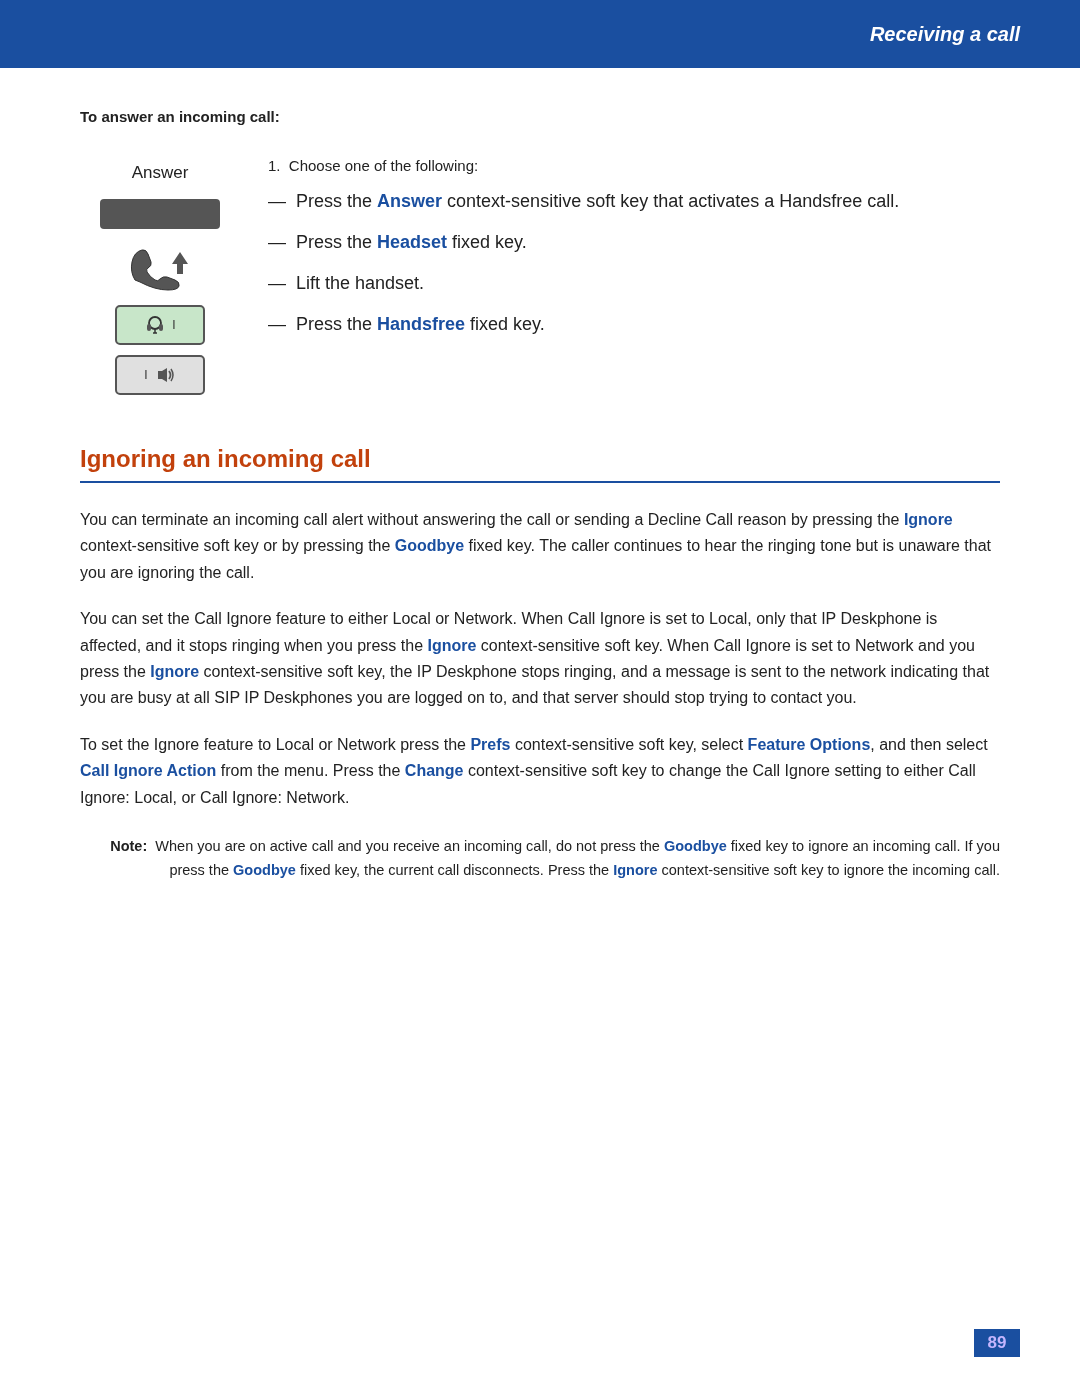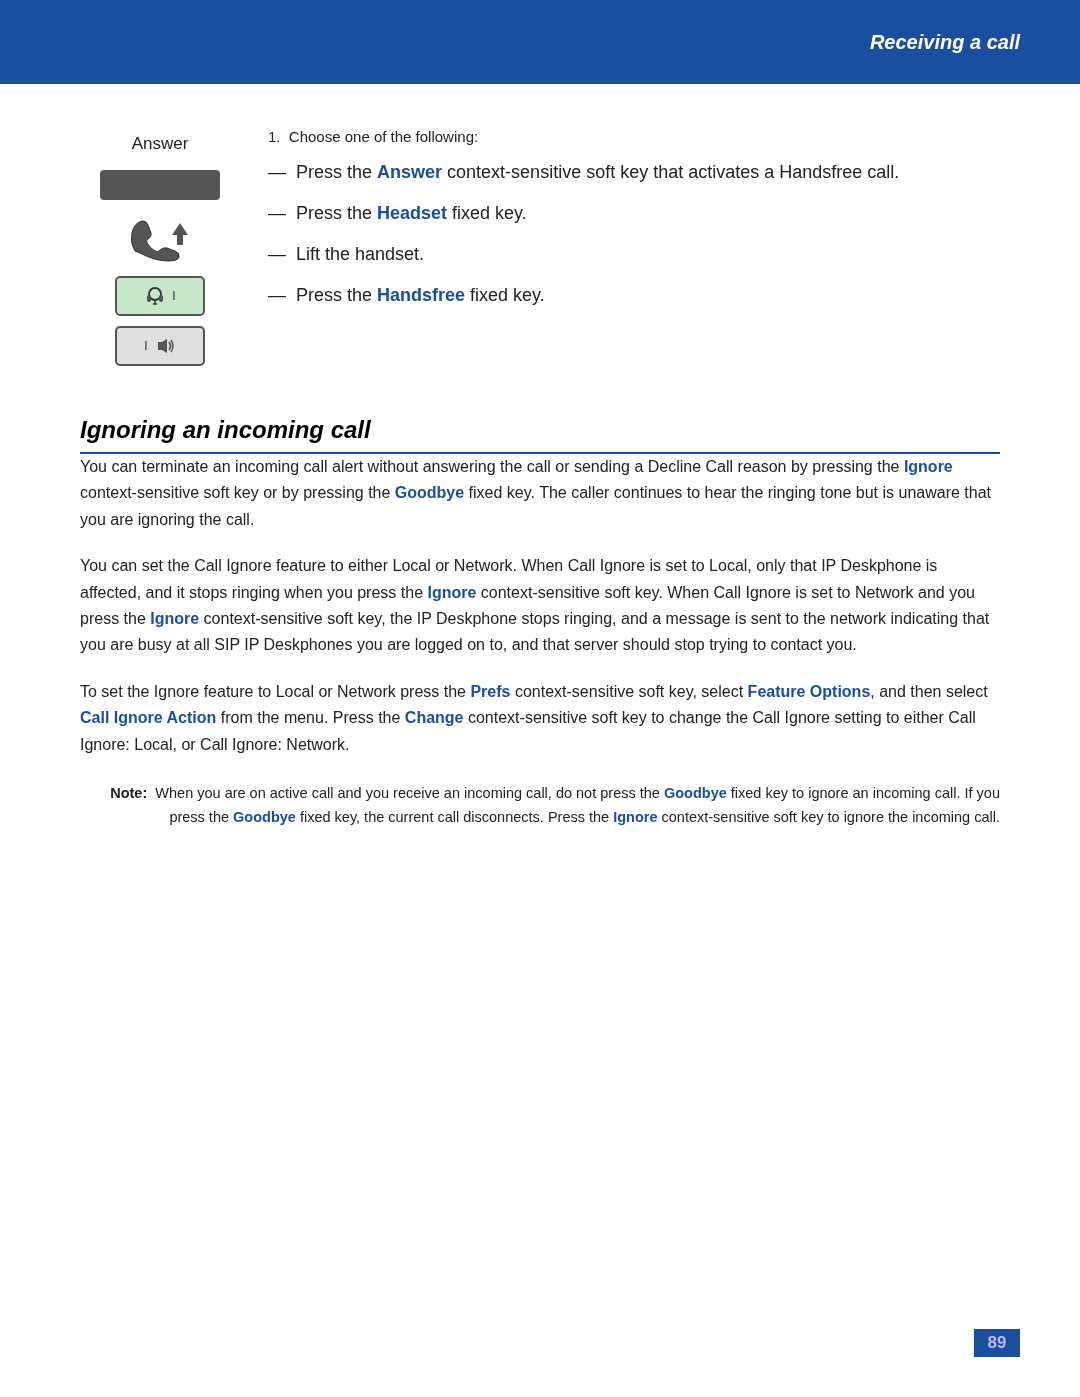--- a/index.html
+++ b/index.html
@@ -16,21 +16,21 @@
     .page-container {
       width: 1080px;
       min-height: 1397px;
       padding: 0;
       position: relative;
     }
 
     
     .header-bar {
       background: #1a4fa0;
-      height: 84px;
+      height: 68px;
       width: 100%;
       display: flex;
       align-items: center;
       justify-content: flex-end;
       padding-right: 60px;
     }
 
     .header-title {
       color: #ffffff;
       font-size: 20px;
@@ -150,24 +150,24 @@
 
     .highlight-blue {
       color: #1a4fa0;
       font-weight: bold;
     }
 
     
     .section-title {
       font-size: 24px;
       font-weight: bold;
-      color: #000000;
+      color: #c2410c;
       border-bottom: 2px solid #1a4fa0;
       padding-bottom: 8px;
-      font-style: italic;
+      margin-bottom: 24px;
     }
 
     .body-paragraph {
       font-size: 16px;
       line-height: 1.65;
       margin-bottom: 20px;
       color: #222;
     }
 
     .note-box {
@@ -201,20 +201,21 @@
 <body>
 
 <div class="page-container">
 
   <div class="header-bar">
     <span class="header-title">Receiving a call</span>
   </div>
 
   <div class="content">
 
+    <p class="section-heading">To answer an incoming call:</p>
 
     <div class="answer-section">
 
       <div class="phone-illustration">
         <span class="answer-label">Answer</span>
 
         <div class="soft-key-btn"></div>
 
         <div class="handset-icon">
           <svg width="80" height="50" viewBox="0 0 80 50">

